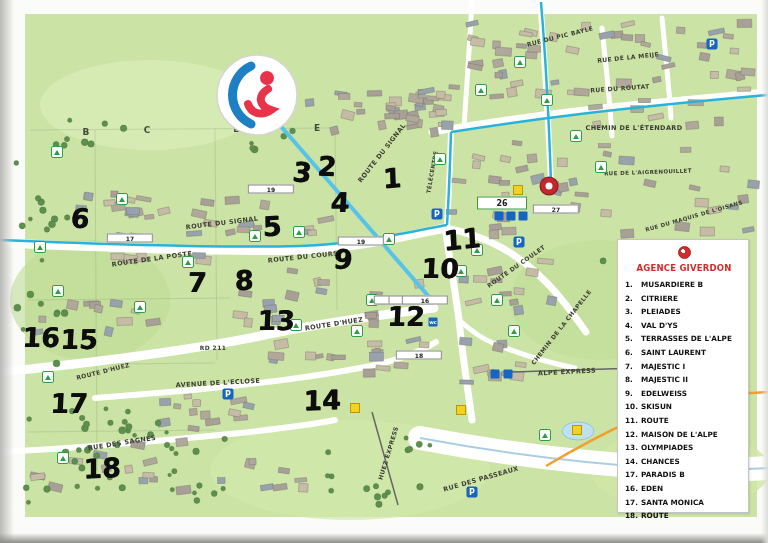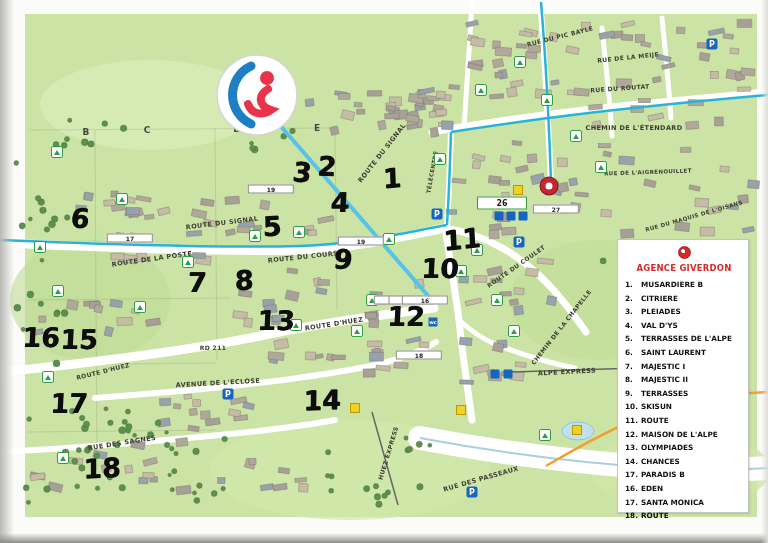--- a/index.html
+++ b/index.html
@@ -672,21 +672,21 @@
         <li>
           <span class="n">7.</span>
           <span>MAJESTIC I</span>
         </li>
         <li>
           <span class="n">8.</span>
           <span>MAJESTIC II</span>
         </li>
         <li>
           <span class="n">9.</span>
-          <span>TERRASSES</span>
+          <span>EDELWEISS</span>
         </li>
         <li>
           <span class="n">10.</span>
           <span>SKISUN</span>
         </li>
         <li>
           <span class="n">11.</span>
           <span>ROUTE</span>
         </li>
         <li>

